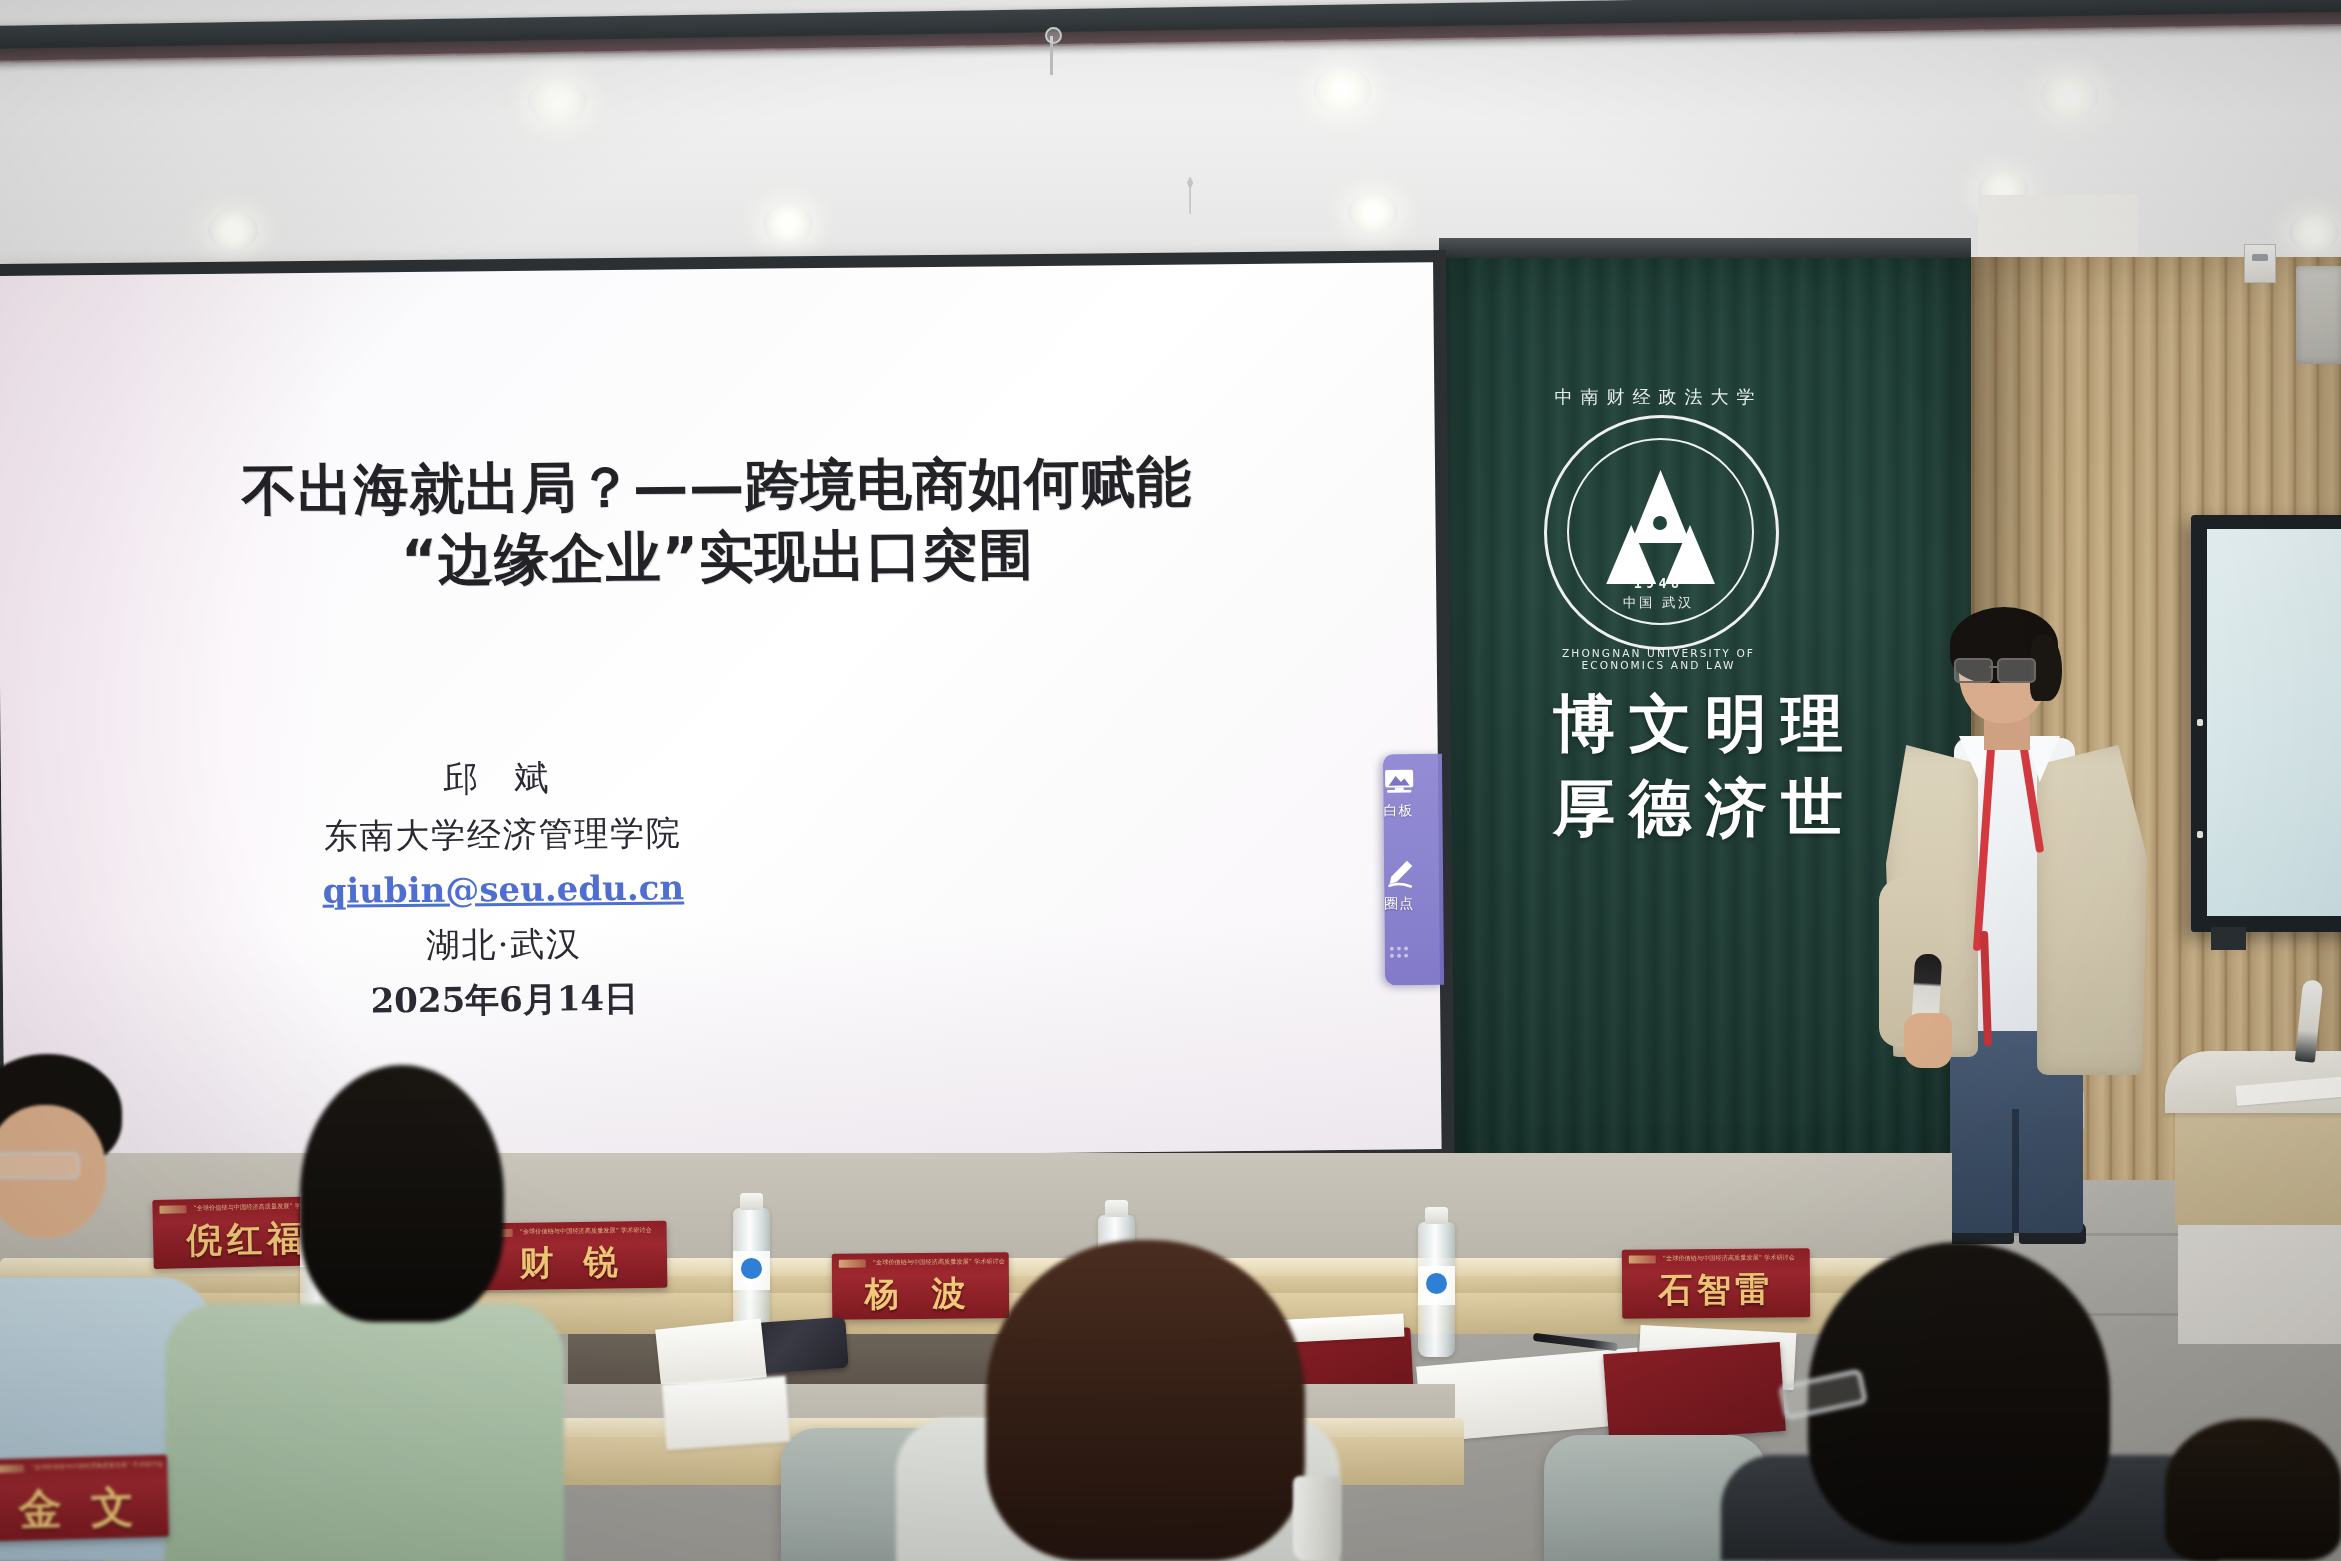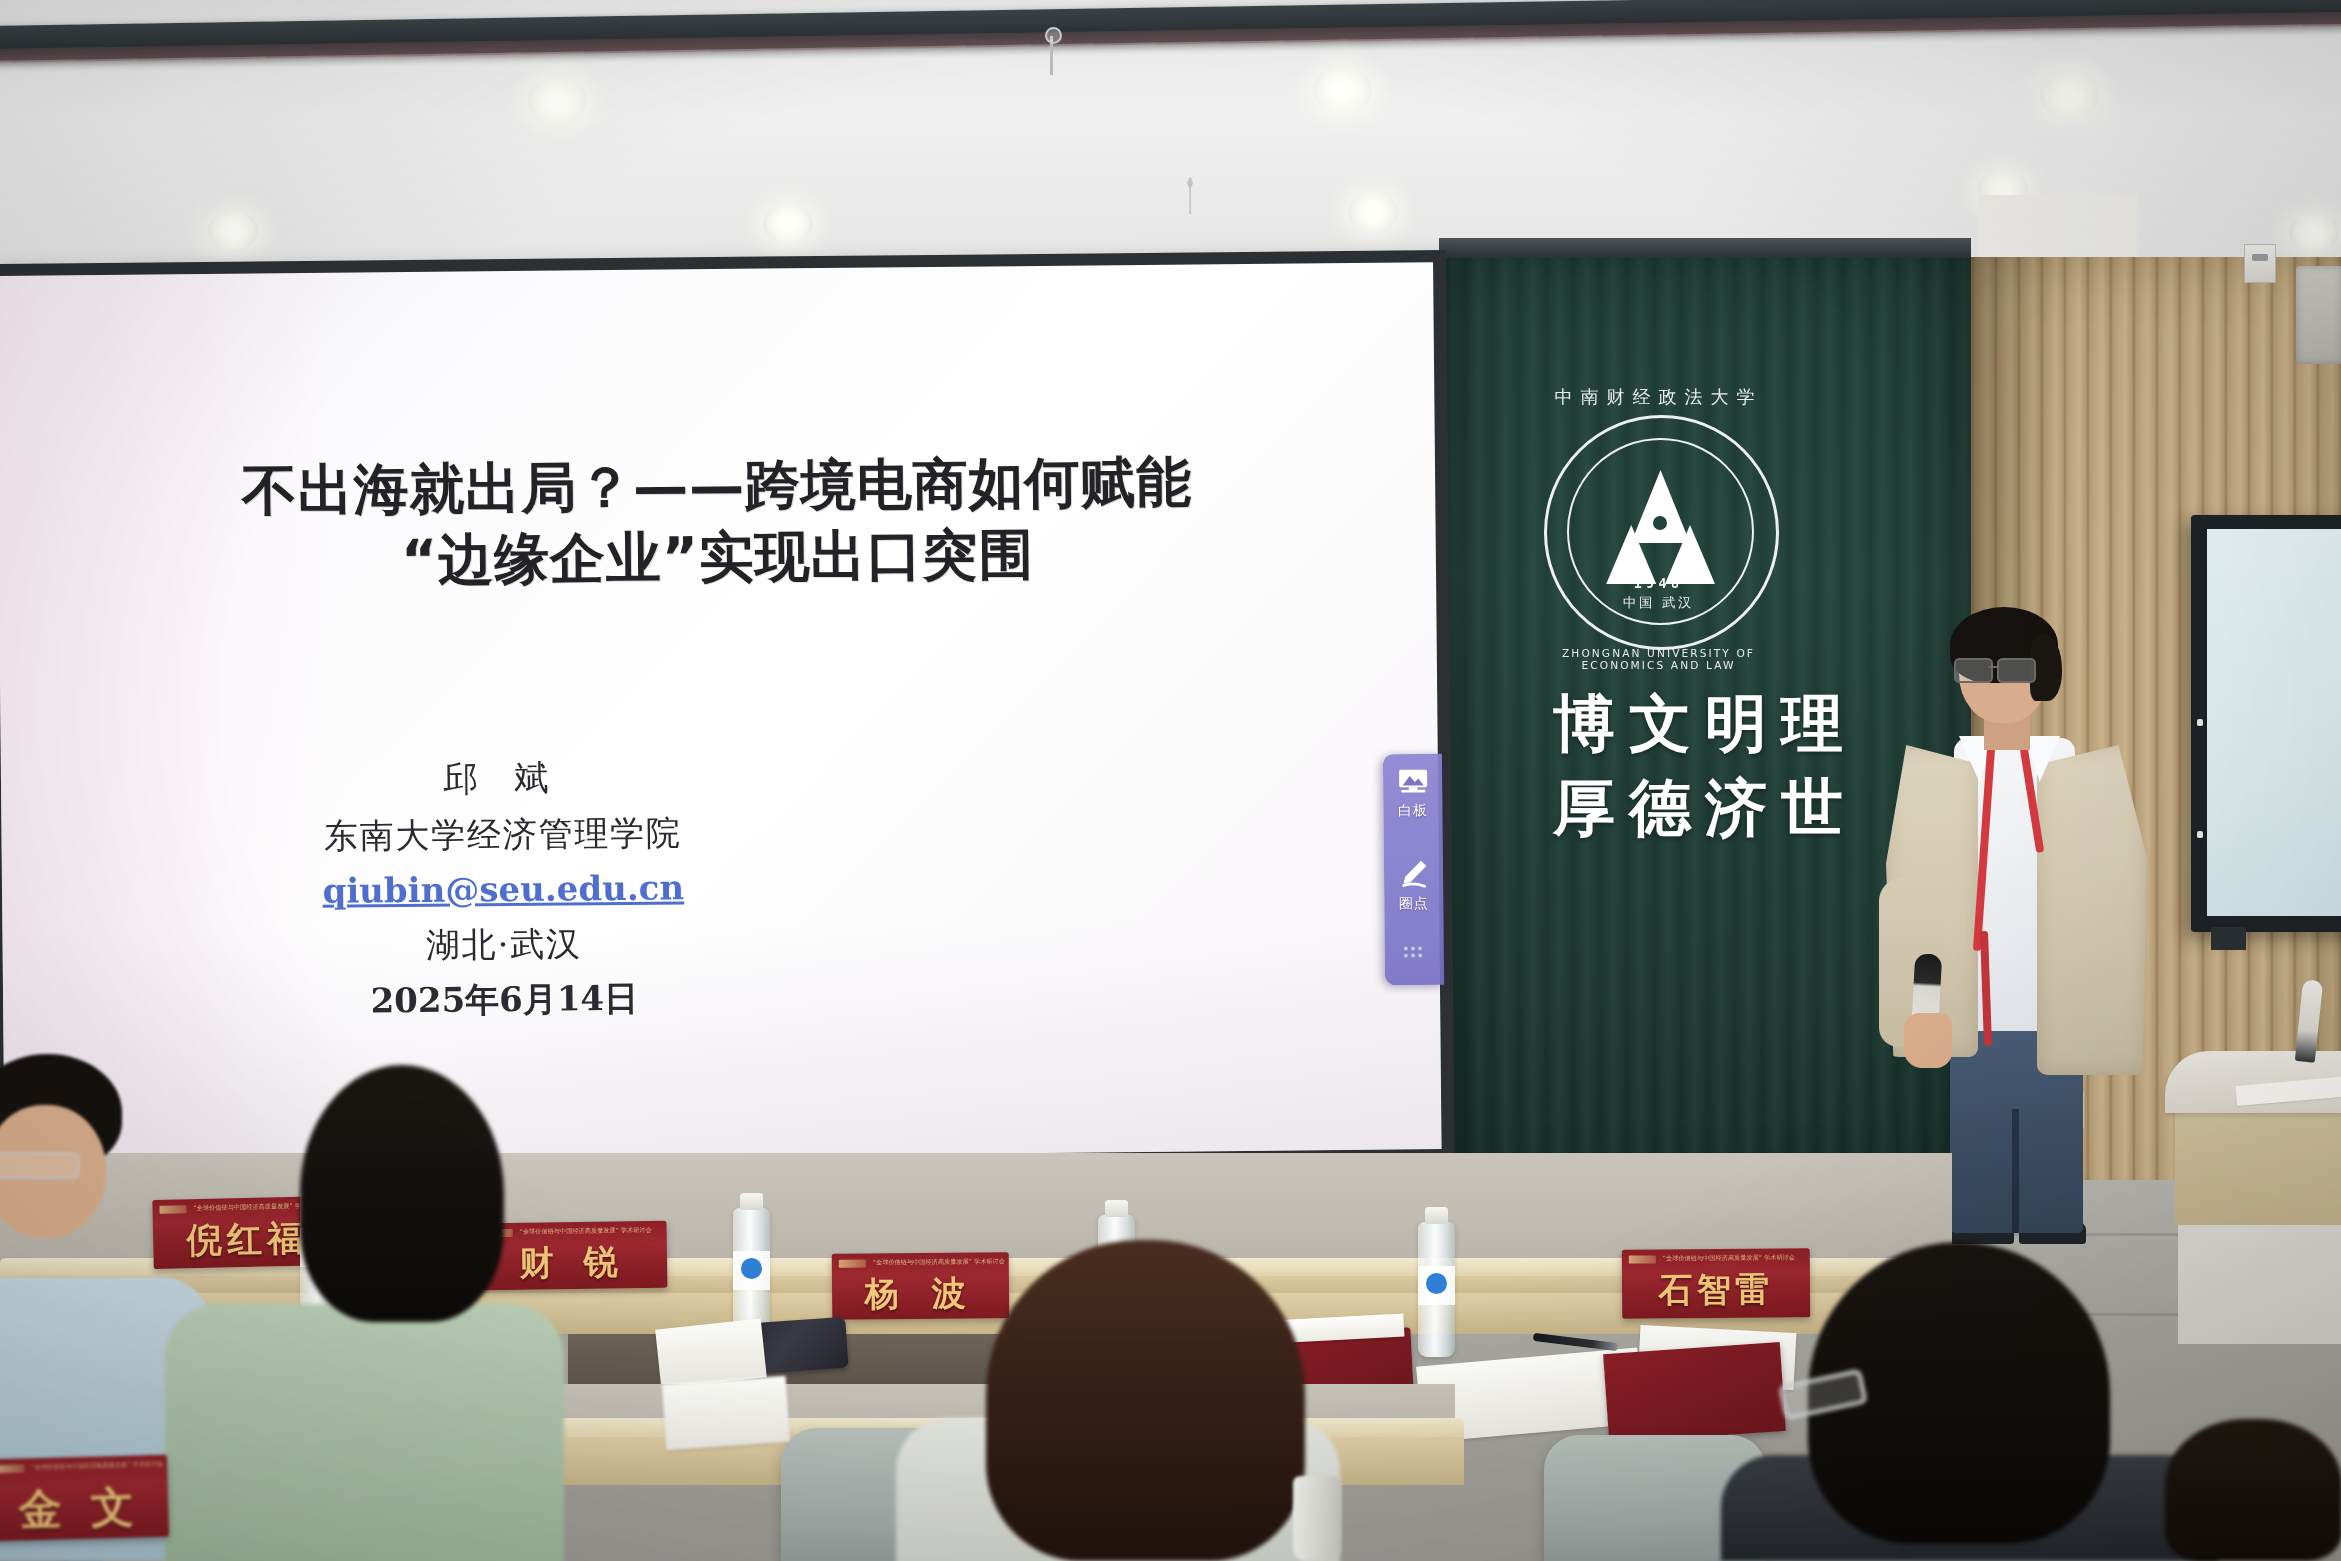--- a/index.html
+++ b/index.html
@@ -191,21 +191,21 @@
     left: 1384px; top: 754px;
     width: 59px; height: 231px;
     background: linear-gradient(180deg, rgba(139,131,209,0.92), rgba(120,112,196,0.92));
     border-radius: 10.6px 0 0 10.6px;
     box-shadow: -2.7px 1.8px 9px rgba(40,30,90,.35);
     z-index: 6;
     transform: rotate(-0.55deg);
   }
   .tool-item {
     position: absolute; left: 0; width: 59px;
-    text-align: center; color: #fff;
+    text-align: left; color: #fff;
   }
   .tool-item .glyph { display:block; line-height: 1; }
   .tool-item .cap {
     display: block;
     font-size: 14px;
     margin-top: 4.4px;
     font-family: "DejaVu Sans", sans-serif;
     letter-spacing: 0.9px;
     text-shadow: 0 0.9px 1.8px rgba(0,0,0,.35);
   }

